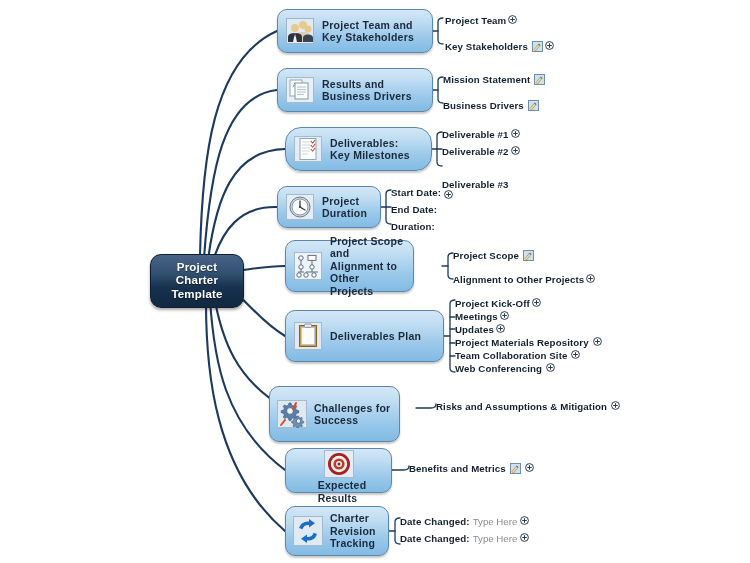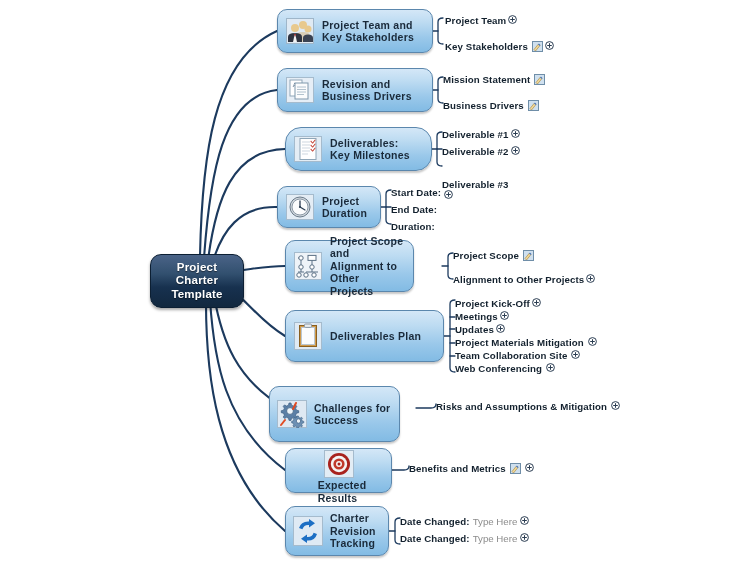--- a/index.html
+++ b/index.html
@@ -211,21 +211,21 @@
       <svg width="28" height="26" viewBox="0 0 28 26">
         <rect x="0.5" y="0.5" width="27" height="25" fill="#e6eef6" stroke="#a5bbcd"></rect>
         <rect x="4" y="3" width="12" height="16" fill="#ffffff" stroke="#8fa6b8"></rect>
         <text x="6.5" y="10" font-size="6" fill="#35506b" font-family="Liberation Serif, serif">A</text>
         <rect x="9" y="6" width="13" height="16" fill="#fbfcfd" stroke="#7f97ab"></rect>
         <g stroke="#9fb2c2" stroke-width=".8">
           <path d="M11 10h9M11 12.5h9M11 15h9M11 17.5h7"></path>
         </g>
       </svg>
     </div>
-    <div class="topic-label">Revision and
+    <div class="topic-label">Results and
 Business Drivers</div>
   </div>
   <div class="subgroup" style="left:443px;top:74px;">
     <div class="sub">
       <span class="sub-label">Mission Statement</span>
       <span class="note-ico">
         <svg width="11" height="11" viewBox="0 0 11 11">
             <rect x="0.5" y="0.5" width="10" height="10" fill="#cfe0ef" stroke="#6f8ea8"></rect>
             <path d="M2 8.5 L6.5 3 L8 4.5 L3.5 10z" fill="#f2d99a" stroke="#a8832f" stroke-width=".6"></path>
             <path d="M6.5 3 L8 4.5" stroke="#4a78c0" stroke-width="1.3"></path>
@@ -395,21 +395,21 @@
     <div class="sub" style="margin-top:-1px;">
       <span class="sub-label">Updates</span>
       <span class="plus-ico">
         <svg width="9" height="9" viewBox="0 0 9 9">
             <circle cx="4.5" cy="4.5" r="3.9" fill="none" stroke="#2b3d52" stroke-width="1"></circle>
             <path d="M4.5 2.2v4.6M2.2 4.5h4.6" stroke="#2b3d52" stroke-width="1"></path>
           </svg>
       </span>
     </div>
     <div class="sub" style="margin-top:-1px;">
-      <span class="sub-label">Project Materials Mitigation</span>
+      <span class="sub-label">Project Materials Repository</span>
       <span class="plus-ico" style="margin-left:4px;">
         <svg width="9" height="9" viewBox="0 0 9 9">
             <circle cx="4.5" cy="4.5" r="3.9" fill="none" stroke="#2b3d52" stroke-width="1"></circle>
             <path d="M4.5 2.2v4.6M2.2 4.5h4.6" stroke="#2b3d52" stroke-width="1"></path>
           </svg>
       </span>
     </div>
     <div class="sub" style="margin-top:-1px;">
       <span class="sub-label">Team Collaboration Site</span>
       <span class="plus-ico" style="margin-left:4px;">

